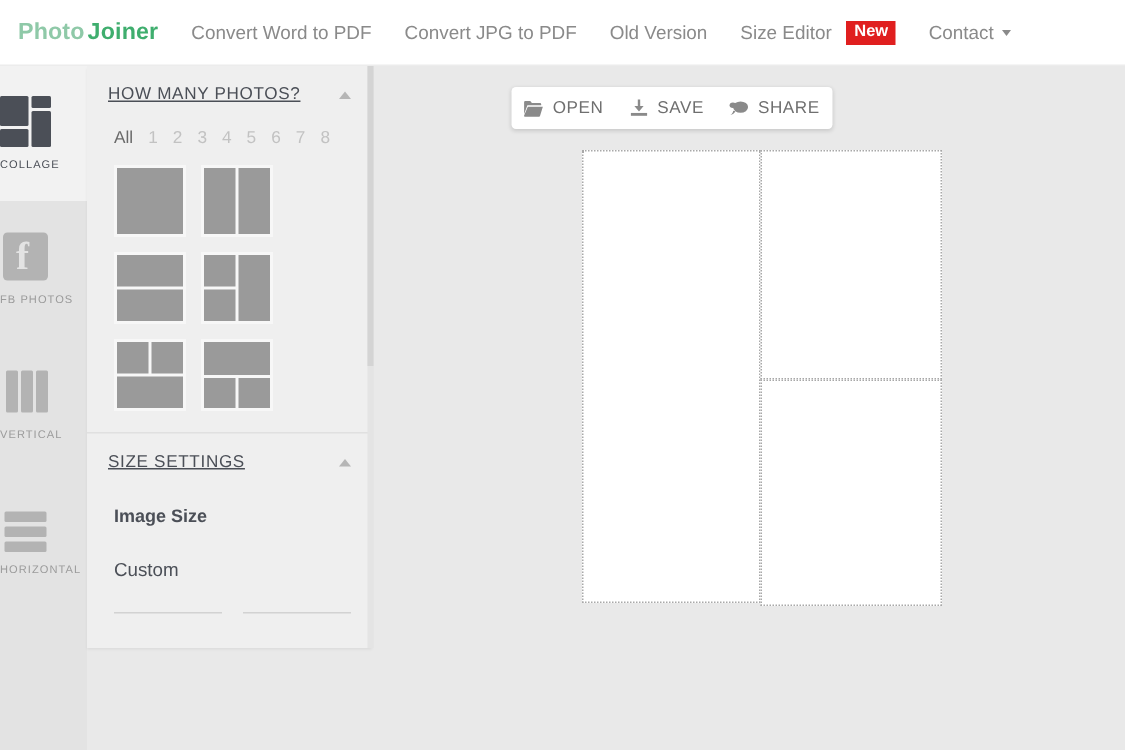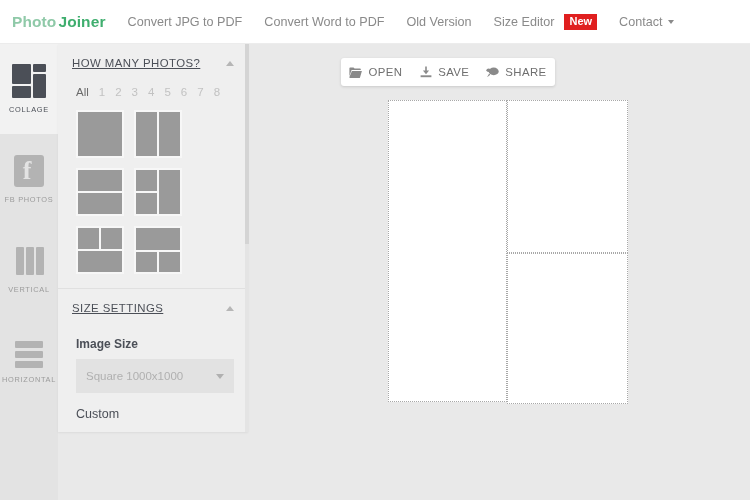--- a/index.html
+++ b/index.html
@@ -44,21 +44,21 @@
     background: #e9e9e9;
   }
 
   
   .rail {
     position: absolute; left: 0; top: 0; width: 58px; height: 456px;
     background: #e3e3e3;
   }
   .rail-item {
     position: relative; width: 58px; height: 90px;
-    display: flex; flex-direction: column; align-items: center; justify-content: center;
+    display: flex; flex-direction: column; align-items: flex-start; justify-content: center;
     cursor: pointer;
   }
   .rail-item.active { background: #f2f2f2; }
   .rail-label {
     font-size: 7.4px; letter-spacing: .7px; color: #9b9b9b; margin-top: 7px;
   }
   .rail-item.active .rail-label { color: #4b4f57; }
   .rail-icon { width: 34px; height: 34px; position: relative; }
 
   
@@ -189,22 +189,22 @@
 </style>
 </head>
 <body>
 
 <div id="app">
 
   <div class="topnav">
     <div class="brand">
       <span class="b1">Photo</span><span class="b2">Joiner</span>
     </div>
+    <div class="navlink">Convert Word to PDF</div>
     <div class="navlink">Convert JPG to PDF</div>
-    <div class="navlink">Convert Word to PDF</div>
     <div class="navlink">Old Version</div>
     <div class="navlink">Size Editor</div>
     <div class="badge-new">New</div>
     <div class="navlink">
       <span>Contact</span><span class="caret-down"></span>
     </div>
   </div>
 
   <div class="workspace">
 
@@ -313,24 +313,20 @@
       <div class="divider"></div>
 
       <div class="section">
         <div class="section-head">
           <div class="section-title">SIZE SETTINGS</div>
           <div class="chev-up"></div>
         </div>
 
         <div class="field-label">Image Size</div>
 
-        <div class="select-box">
-          <span>Square 1000x1000</span>
-          <span class="select-caret"></span>
-        </div>
 
         <div class="custom-label">Custom</div>
         <div class="custom-row">
           <input class="custom-input" value="" style="">
           <input class="custom-input" value="" style="">
         </div>
       </div>
 
     </div>
 

